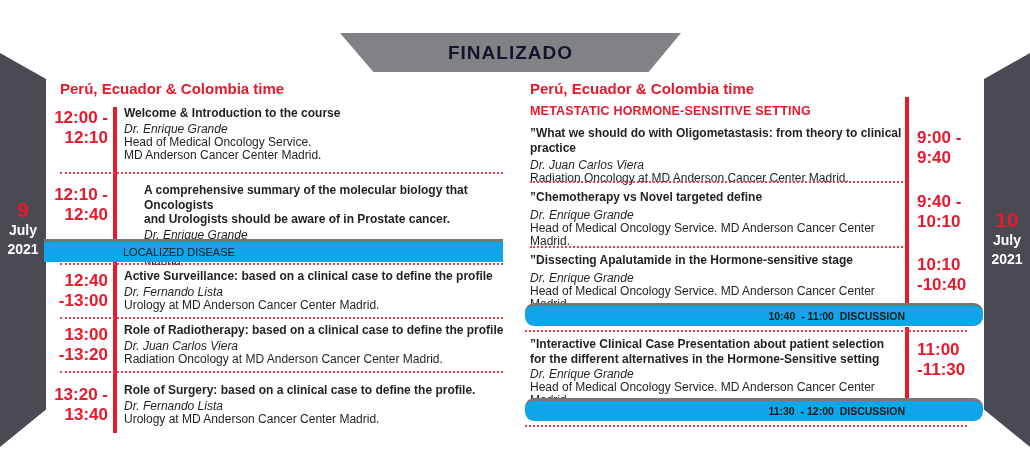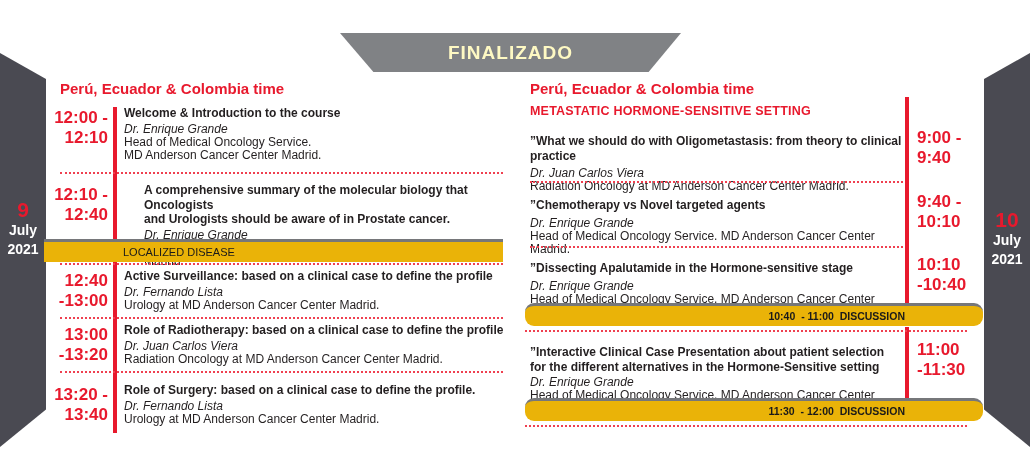--- a/index.html
+++ b/index.html
@@ -12,21 +12,21 @@
   .abs{position:absolute;}
 
   
   .banner{
     left:340px;top:33px;width:341px;height:39px;
     background:#808285;
     clip-path:polygon(0% 0%,100% 0%,90.5% 100%,9.8% 100%);
     display:flex;align-items:center;justify-content:center;
   }
   .banner-label{
-    color:#fef9c3;font-weight:bold;font-size:19px;letter-spacing:1px;
+    color:#0f172a;font-weight:bold;font-size:19px;letter-spacing:1px;
   }
 
   
   .side-panel{
     top:53px;width:46px;height:394px;background:#4a4a52;
     display:flex;flex-direction:column;align-items:center;
     text-align:center;
   }
   .side-left{left:0;clip-path:polygon(0 0,100% 6.6%,100% 90.5%,0 100%);padding-top:146px;box-sizing:border-box;}
   .side-right{left:984px;clip-path:polygon(0 6.6%,100% 0,100% 100%,0 90.5%);padding-top:156px;box-sizing:border-box;}
@@ -39,30 +39,30 @@
 
   
   .sess-title{font-weight:bold;font-size:12px;line-height:14.5px;white-space:pre-line;}
   .sess-speaker{font-style:italic;font-size:12px;line-height:13px;margin-top:2px;}
   .sess-affil{font-size:12px;line-height:13px;white-space:pre-line;}
   .sess-time{color:#e8192d;font-weight:bold;font-size:17px;}
 
   .time-gutter-l{left:40px;width:68px;text-align:right;}
   .content-l{left:124px;width:380px;}
   .time-gutter-r{left:917px;width:70px;text-align:left;}
-  .content-r{left:530px;width:374px;margin-top:8px;}
+  .content-r{left:530px;width:374px;}
 
   .redbar{background:#e8192d;width:4px;}
   .redbar-l{left:113px;}
   .redbar-r{left:905px;}
 
   .dotted{border-top:2px dotted #ef4050;height:0;}
 
   .band{
-    background:#eab308;border-top:3px solid #76777a;box-sizing:border-box;
+    background:#0ea5e9;border-top:3px solid #76777a;box-sizing:border-box;
     display:flex;align-items:center;
     font-size:11px;color:#1a1a1a;white-space:pre;
   }
   .band-l{left:44px;width:459px;height:23px;padding-left:79px;}
   .band-r{left:525px;width:458px;height:23px;justify-content:flex-end;padding-right:78px;font-weight:bold;font-size:10.5px;border-radius:9px;}
 </style>
 </head>
 <body>
 
 <div class="abs banner">
@@ -140,21 +140,21 @@
 <div class="abs sess-time time-gutter-r" style="top:128px;">9:00 - 9:40</div>
 <div class="abs content-r" style="top:126px;">
   <div class="sess-title">”What we should do with Oligometastasis: from theory to clinical practice</div>
   <div class="sess-speaker" style="margin-top:4px;">Dr. Juan Carlos Viera</div>
   <div class="sess-affil">Radiation Oncology at MD Anderson Cancer Center Madrid.</div>
 </div>
 <div class="abs dotted" style="left:530px;top:181px;width:373px;"></div>
 
 <div class="abs sess-time time-gutter-r" style="top:192px;">9:40 - 10:10</div>
 <div class="abs content-r" style="top:190px;">
-  <div class="sess-title">”Chemotherapy vs Novel targeted agents</div>
+  <div class="sess-title">”Chemotherapy vs Novel targeted define</div>
   <div class="sess-speaker" style="margin-top:4px;">Dr. Enrique Grande</div>
   <div class="sess-affil">Head of Medical Oncology Service. MD Anderson Cancer Center Madrid.</div>
 </div>
 <div class="abs dotted" style="left:530px;top:246px;width:373px;"></div>
 
 <div class="abs sess-time time-gutter-r" style="top:255px;">10:10 -10:40</div>
 <div class="abs content-r" style="top:253px;">
   <div class="sess-title">”Dissecting Apalutamide in the Hormone-sensitive stage</div>
   <div class="sess-speaker" style="margin-top:4px;">Dr. Enrique Grande</div>
   <div class="sess-affil">Head of Medical Oncology Service. MD Anderson Cancer Center Madrid.</div>

